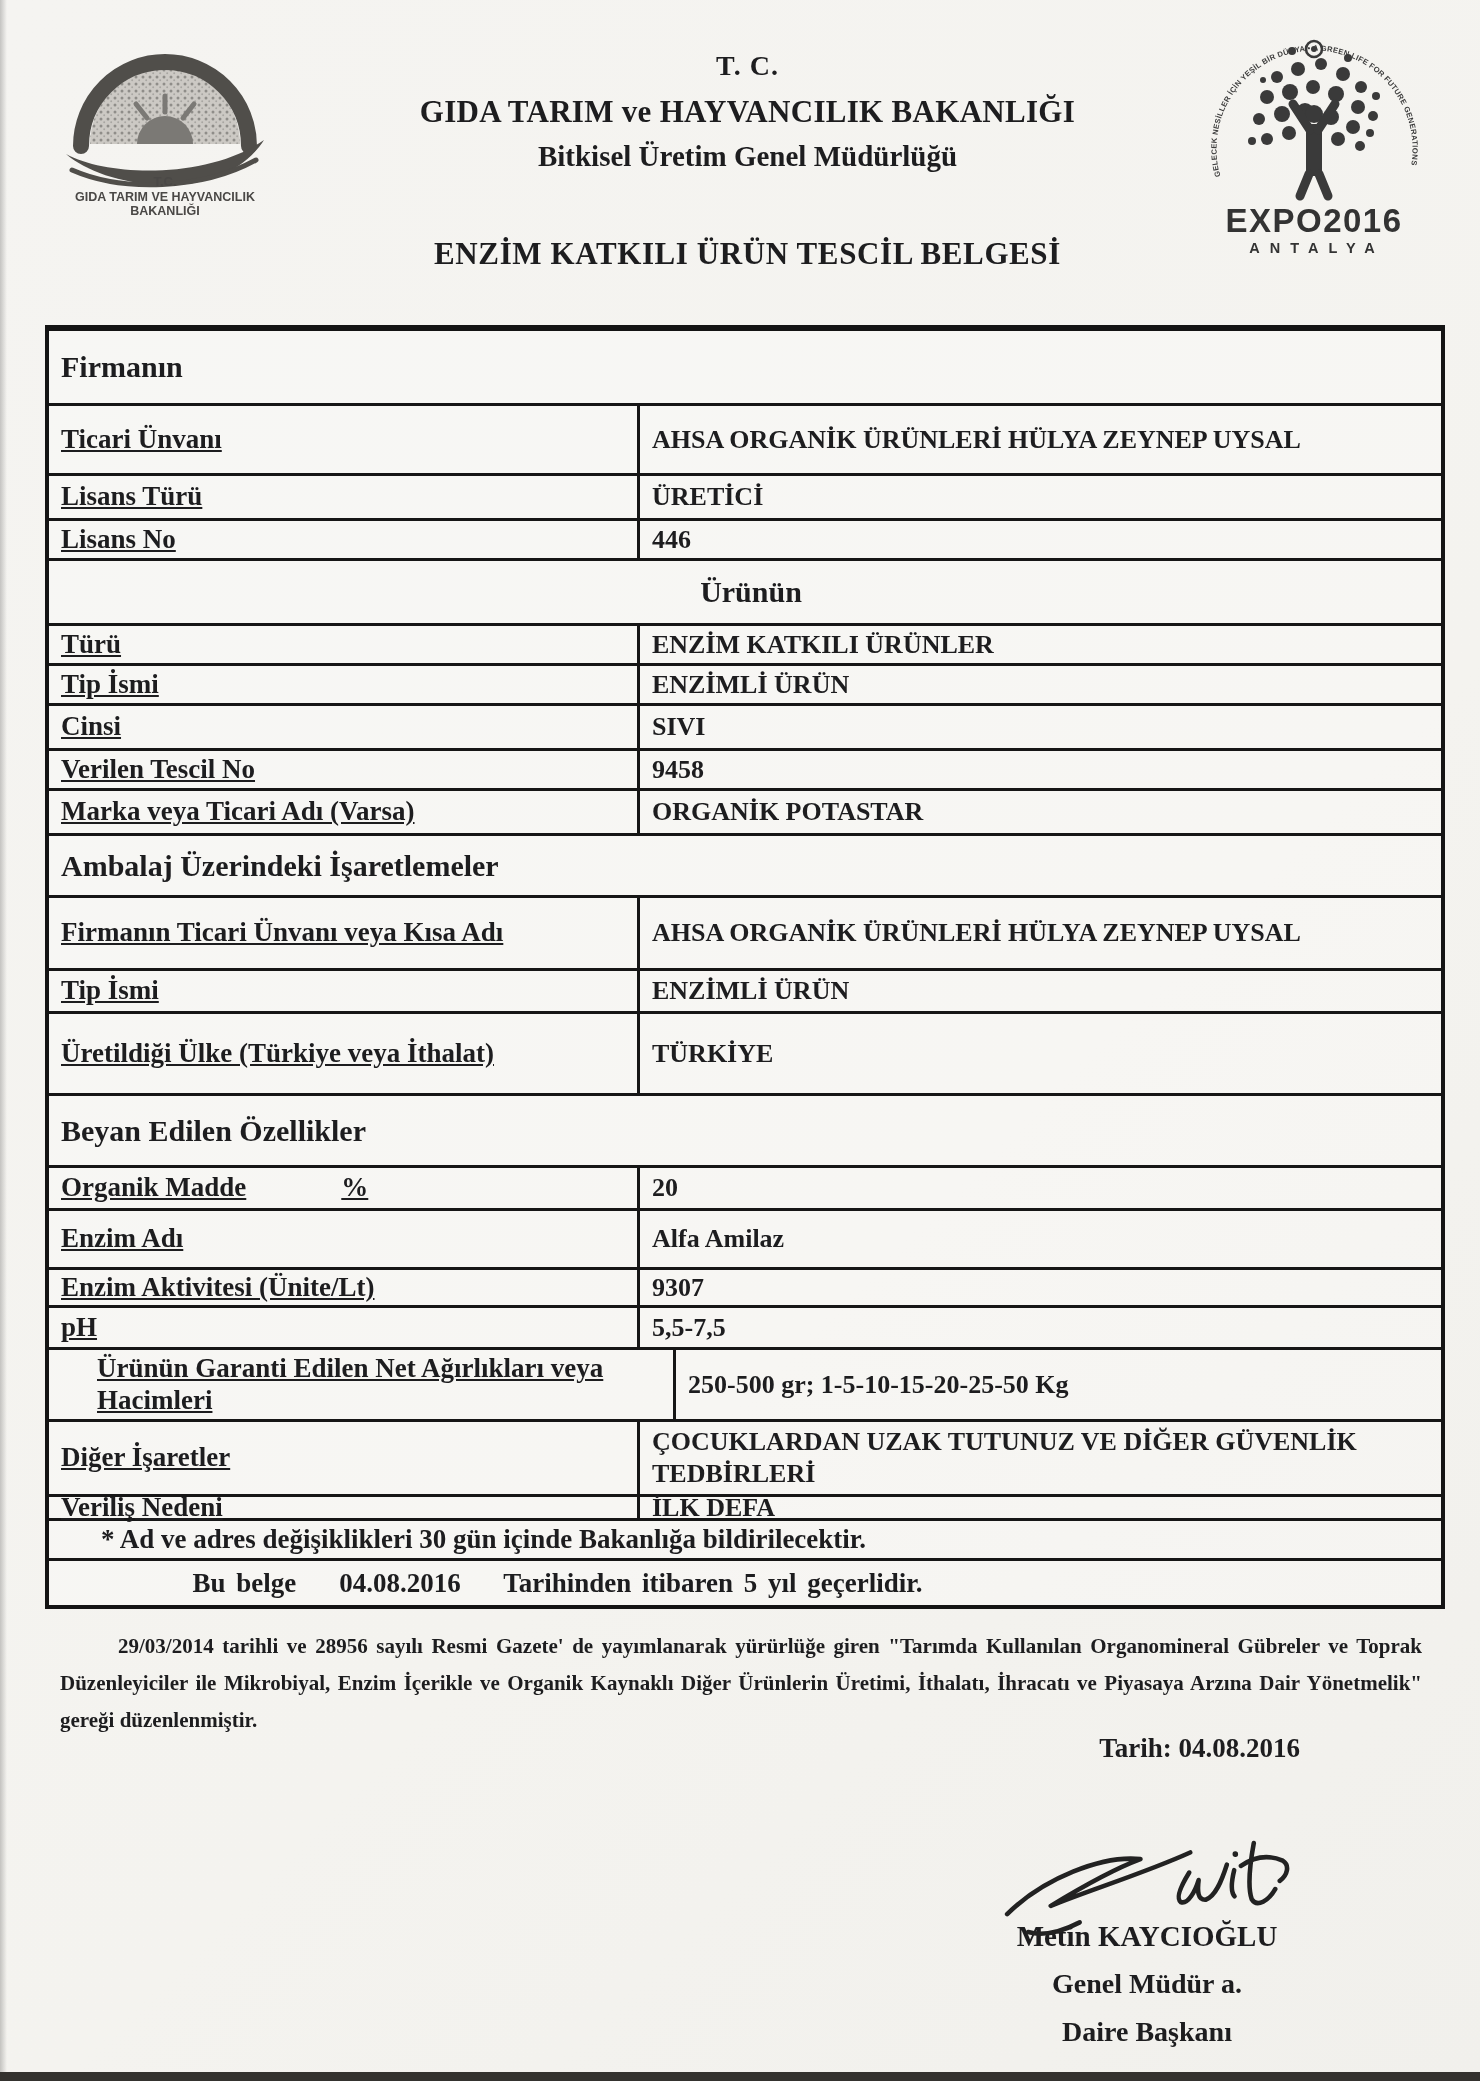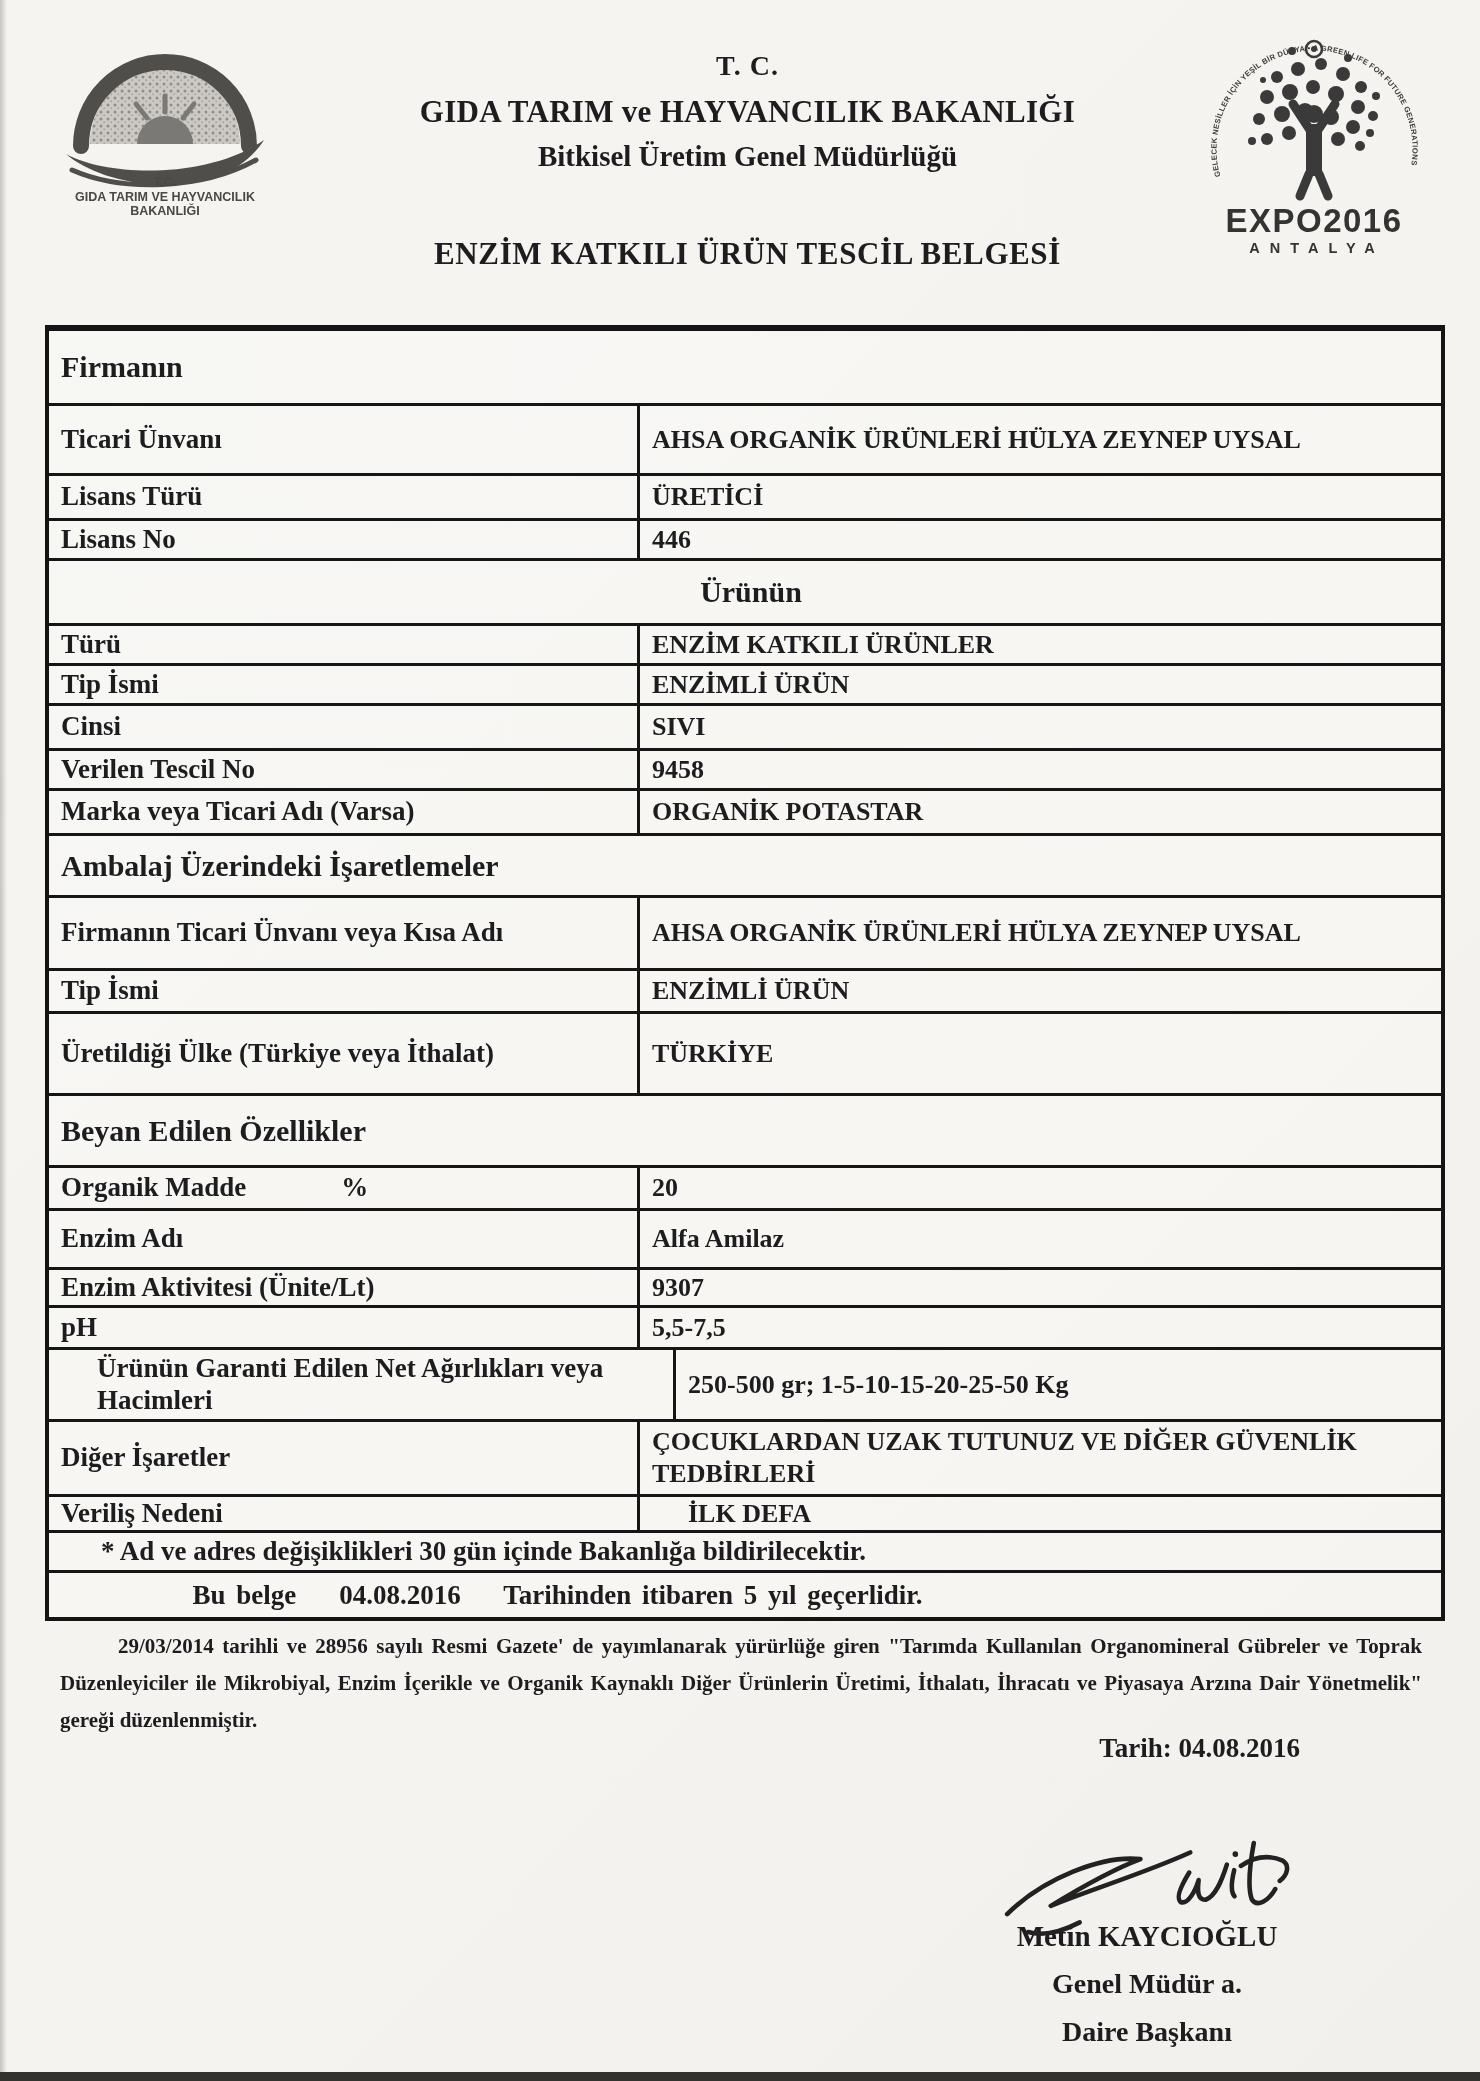--- a/index.html
+++ b/index.html
@@ -22,21 +22,21 @@
   .logo-ministry{position:absolute;left:50px;top:40px;}
   .logo-expo{position:absolute;right:48px;top:20px;}
 
   
   .doc-table{position:absolute;left:45px;top:325px;width:1400px;box-sizing:border-box;
     border:4px solid #141414;border-top-width:6px;background:rgba(255,255,255,.25);}
   .trow{display:flex;align-items:center;border-bottom:3px solid #161616;box-sizing:border-box;}
   .trow:last-child{border-bottom:none;}
   .lbl{flex:0 0 591px;align-self:stretch;display:flex;align-items:center;
     border-right:3px solid #161616;box-sizing:border-box;padding-left:12px;
-    font-size:27px;font-weight:bold;line-height:1.15;}
+    font-size:27px;font-weight:bold;line-height:1.15;text-decoration:underline;}
   .lbl .lbl2{margin-left:95px;}
   .val{flex:1;padding:2px 24px 2px 12px;font-size:26px;font-weight:bold;line-height:1.22;}
   .section{font-size:30px;font-weight:bold;padding-left:12px;}
   .note{font-size:27px;font-weight:bold;padding-left:12px;}
   .note-center{width:100%;box-sizing:border-box;text-align:center;padding-right:375px;
     font-size:27px;font-weight:bold;word-spacing:4px;}
 
   
   .footer-par{position:absolute;left:60px;width:1362px;top:1628px;
     font-size:21px;font-weight:bold;line-height:37px;text-align:justify;text-indent:58px;}
@@ -250,21 +250,21 @@
         <span>Ürünün Garanti Edilen Net Ağırlıkları veya Hacimleri</span>
       </div>
       <div class="val">250-500 gr; 1-5-10-15-20-25-50 Kg</div>
     </div>
     <div class="trow" style="height: 75px;">
       <div class="lbl">
         <span>Diğer İşaretler</span>
       </div>
       <div class="val">ÇOCUKLARDAN UZAK TUTUNUZ VE DİĞER GÜVENLİK TEDBİRLERİ</div>
     </div>
-    <div class="trow" style="height: 36px; gap: 36px;">
+    <div class="trow" style="height: 24px;">
       <div class="lbl">
         <span>Veriliş Nedeni</span>
       </div>
       <div class="val">İLK DEFA</div>
     </div>
     <div class="trow" style="height: 40px; padding-left: 40px;">
       <div class="note">* Ad ve adres değişiklikleri 30 gün içinde Bakanlığa bildirilecektir.</div>
     </div>
     <div class="trow" style="height: 44px;">
       <div class="note-center">Bu belge &nbsp;&nbsp; 04.08.2016 &nbsp;&nbsp; Tarihinden itibaren 5 yıl geçerlidir.</div>

